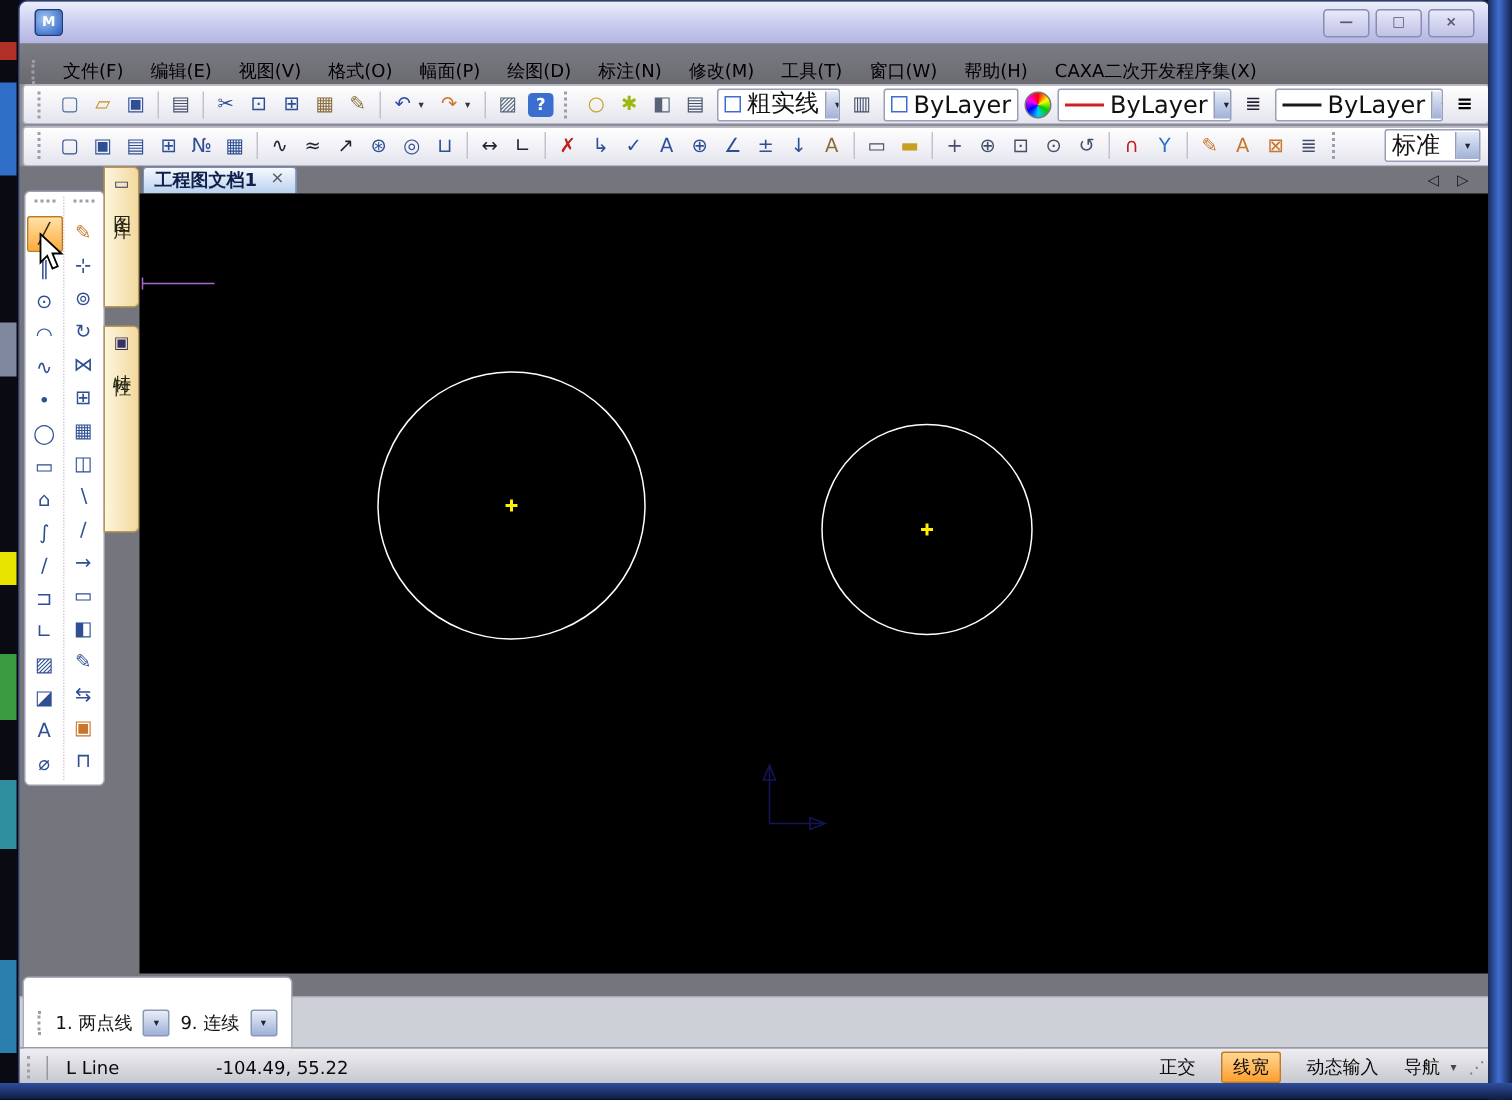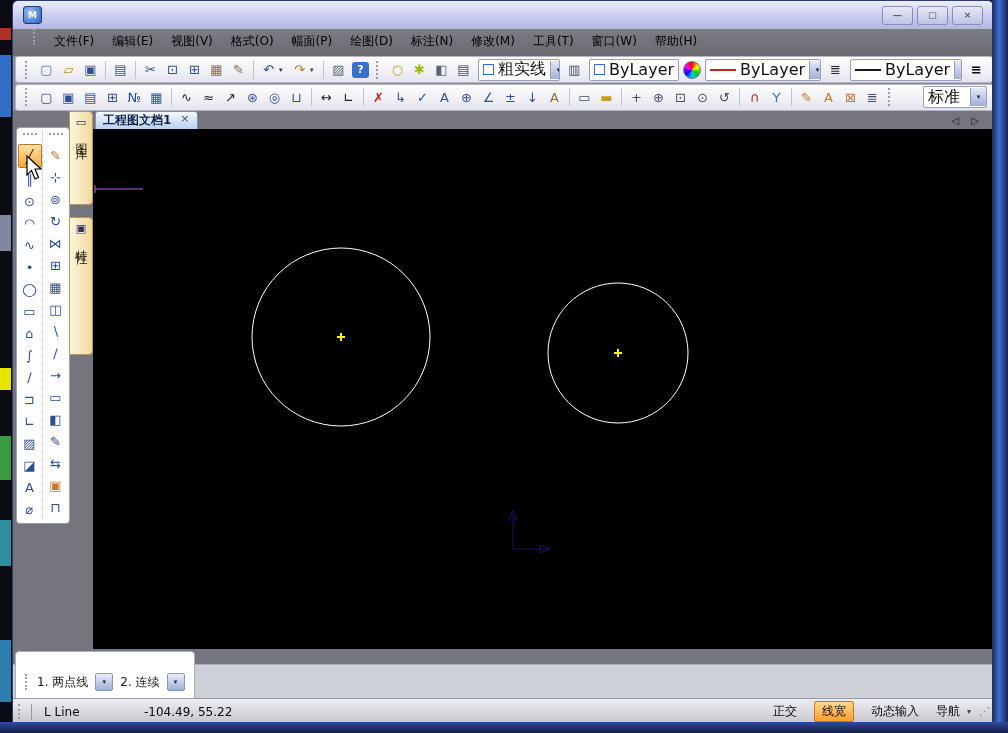--- a/index.html
+++ b/index.html
@@ -23,22 +23,22 @@
            background:radial-gradient(circle at 35% 35%,#9fc4f2,#2a5fc2);
            color:#fff;font-size:9px;font-weight:bold;display:flex;align-items:center;justify-content:center;
            border:1px solid #1c3c7e}
   .title-text{color:#13172e;font-size:12.5px}
   .winbtns{margin-left:auto;display:flex;gap:4px;padding-right:4px}
   .winbtn{width:29px;height:17px;background:linear-gradient(180deg,#e8e9f8,#c0c2e6);
           border:1px solid #8a8cb2;border-radius:3px;display:flex;align-items:center;justify-content:center;
           font-size:9px;color:#55586e;font-weight:bold}
   
   .menubar{position:absolute;left:0;top:28px;right:0;height:37px;
-           background:linear-gradient(180deg,#7c7c84,#636369);display:flex;align-items:flex-start;
-           padding-left:18px;color:#000}
+           background:linear-gradient(180deg,#7c7c84,#636369);display:flex;align-items:center;
+           padding-left:6px;color:#000}
   .mgrip{width:4px;height:16px;border-left:2px dotted #9aa0aa;margin:0 6px 0 2px}
   .menu-item{padding:4px 9px;white-space:nowrap}
   
   .tbrow{position:absolute;left:0;right:0;background:#8e8e96;display:flex;align-items:center;overflow:hidden}
   #tbrow1{top:55px;height:27px}
   #tbrow2{top:82px;height:28px}
   .tbpanel{margin-left:2px;background:linear-gradient(180deg,#ffffff,#e4e4ee);
            border:1px solid #b4b4c4;border-radius:3px;display:inline-flex;align-items:center;
            height:25px;padding:0 5px;gap:1px;white-space:nowrap}
   #tbrow2 .tbpanel{width:975px}
@@ -154,20 +154,21 @@
         <span class="menu-item">编辑(E)</span>
         <span class="menu-item">视图(V)</span>
         <span class="menu-item">格式(O)</span>
         <span class="menu-item">幅面(P)</span>
         <span class="menu-item">绘图(D)</span>
         <span class="menu-item">标注(N)</span>
         <span class="menu-item">修改(M)</span>
         <span class="menu-item">工具(T)</span>
         <span class="menu-item">窗口(W)</span>
         <span class="menu-item">帮助(H)</span>
+        <span class="menu-item">CAXA二次开发程序集(X)</span>
       </span>
   </div>
 
   <div class="tbrow" id="tbrow1">
     <div class="tbpanel" id="tb1">
         <span class="grip"></span>
         <span class="tbi" style="color: rgb(74, 111, 165);">▢</span>
         <span class="tbi" style="color: rgb(200, 144, 24);">▱</span>
         <span class="tbi" style="color: rgb(47, 79, 148);">▣</span>
         <span class="sep"></span>
@@ -362,21 +363,21 @@
         <polygon points="447,416 447,424 457,420" fill="none" stroke="#15155c" stroke-width="1"></polygon>
       </svg>
   </div>
 
 
   <div class="optionbar">
     <div class="oppanel" id="op-panel">
         <span class="opgrip"></span>
         <span class="oplabel">1. 两点线</span>
         <span class="opdd">▾</span>
-        <span class="oplabel">2. 连续</span>
+        <span class="oplabel">9. 连续</span>
         <span class="opdd">▾</span>
       </div>
   </div>
 
   <div class="statusbar">
     <span class="sgrip"></span>
     <span class="vsep"></span>
     <span class="cmd">L Line</span>
     <span class="coords">-104.49, 55.22</span>
     <span class="toggles" id="status-toggles">

